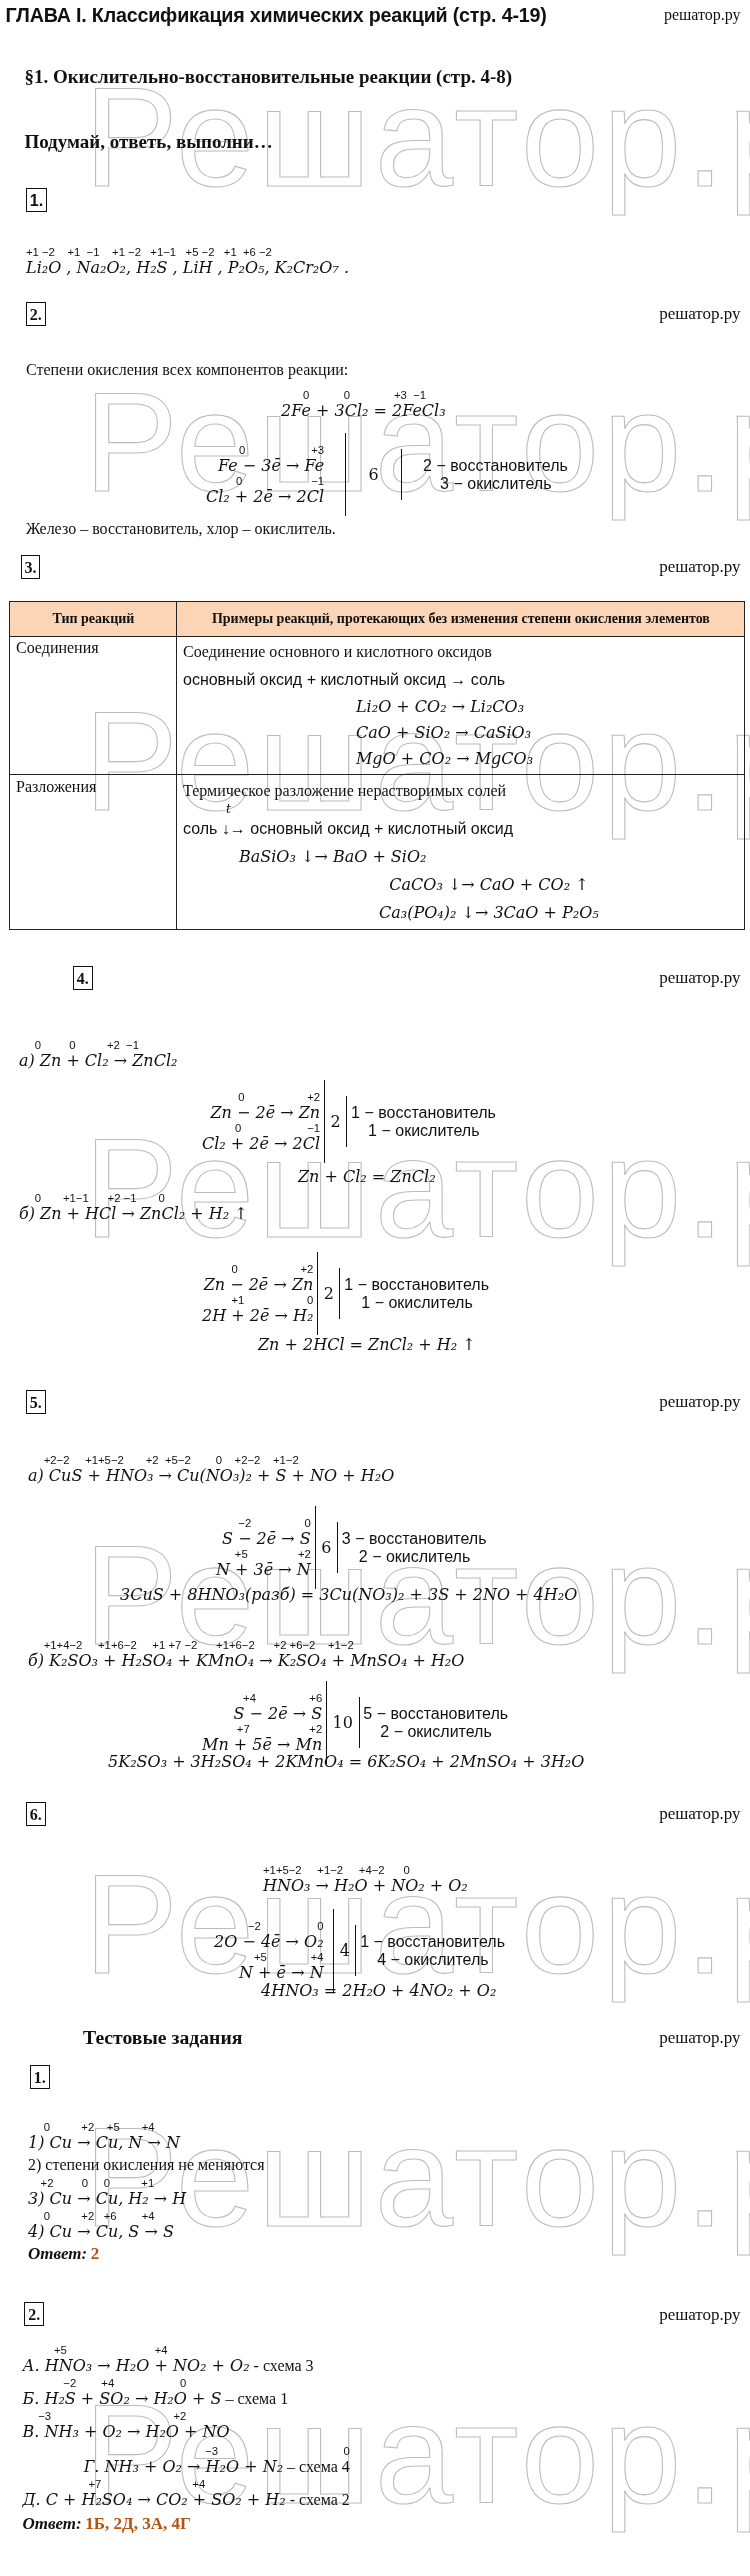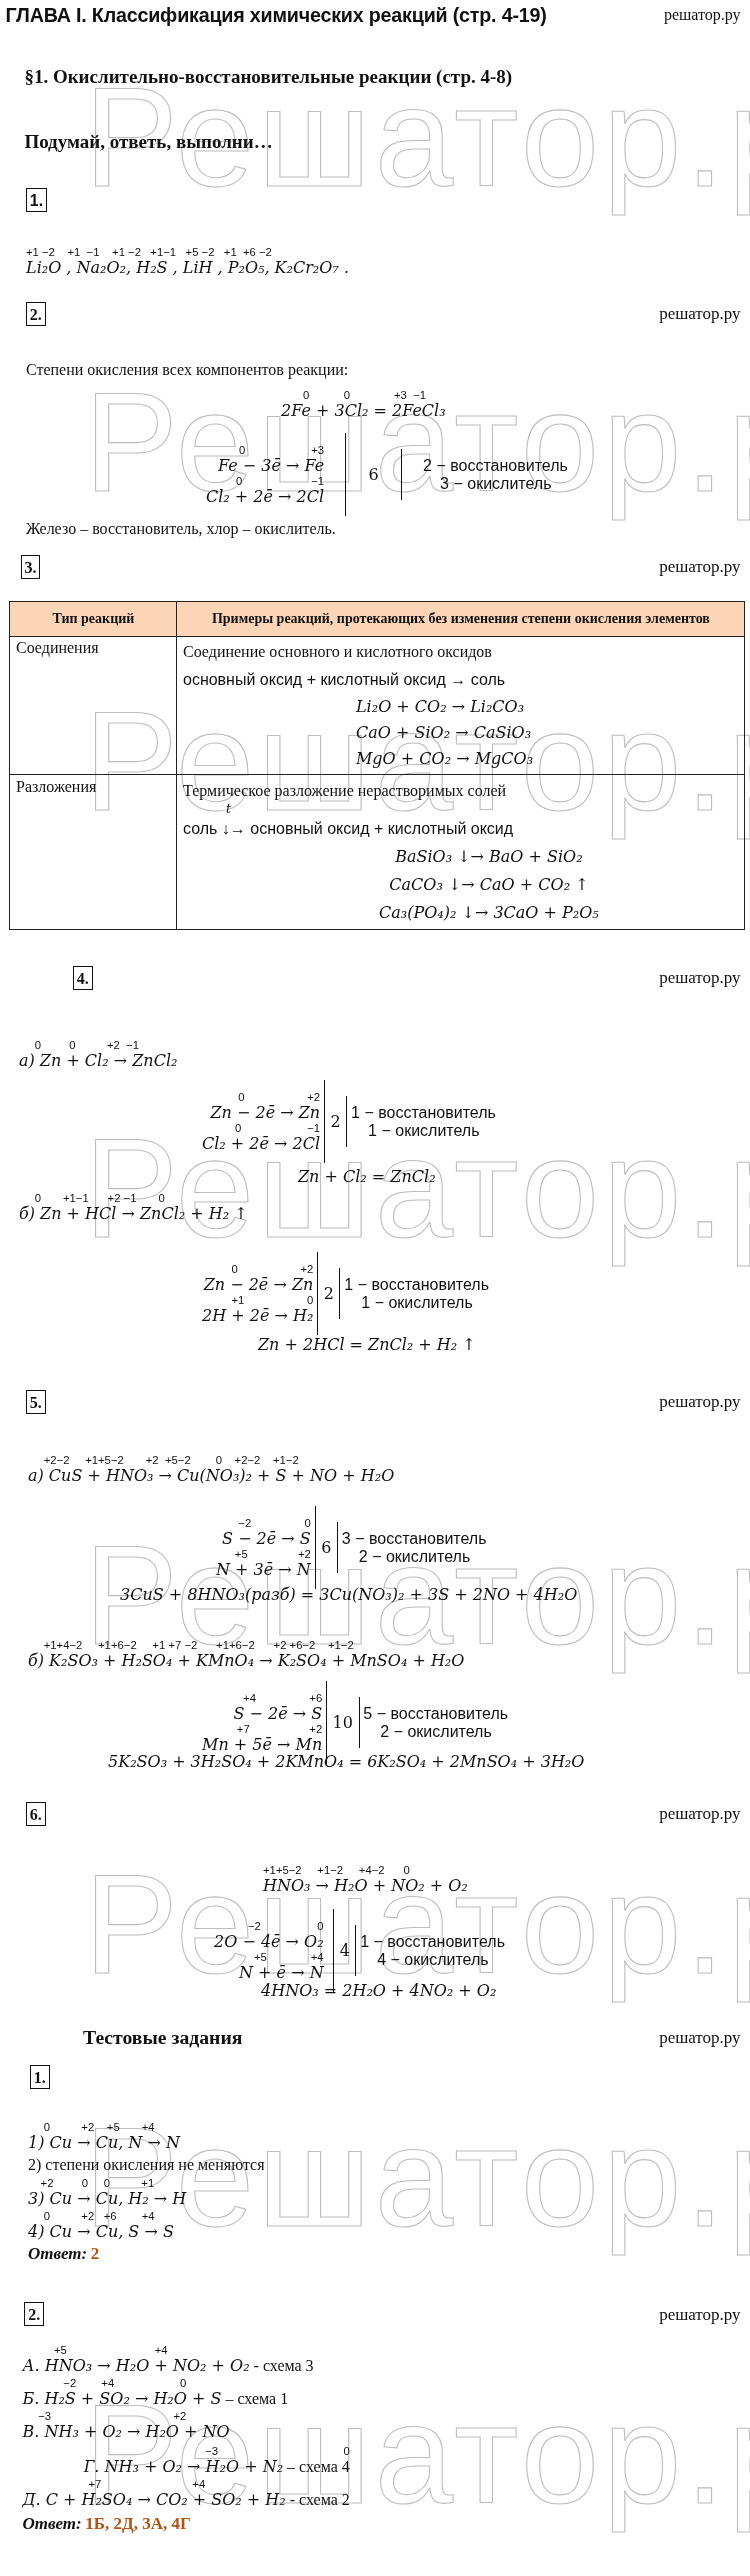--- a/index.html
+++ b/index.html
@@ -94,21 +94,21 @@
         <div class="math" style="padding-left:173px;line-height:26px;">CaO + SiO₂ → CaSiO₃</div>
         <div class="math" style="padding-left:173px;line-height:26px;">MgO + CO₂ → MgCO₃</div>
       </td>
     </tr>
     <tr>
       <td><span class="line">Разложения</span></td>
       <td style="line-height:28px;">
         <div>Термическое разложение нерастворимых солей</div>
         <div class="math" style="font-size:12.2px;line-height:9.4px;padding-left:43px;">t</div>
         <div class="ru">соль ↓→ основный оксид + кислотный оксид</div>
-        <div class="math" style="text-align:center;padding-left:56px;">BaSiO₃ ↓→ BaO + SiO₂</div>
+        <div class="math" style="text-align:left;padding-left:56px;">BaSiO₃ ↓→ BaO + SiO₂</div>
         <div class="math" style="text-align:center;padding-left:56px;">CaCO₃ ↓→ CaO + CO₂ ↑</div>
         <div class="math" style="text-align:center;padding-left:56px;">Ca₃(PO₄)₂ ↓→ 3CaO + P₂O₅</div>
       </td>
     </tr>
   </tbody>
     </table>
 </div>
 
 <div class="abs box serif" style="left:73px;top:966px;">4.</div>
 <div class="abs site" style="top:968px;">решатор.ру</div>

